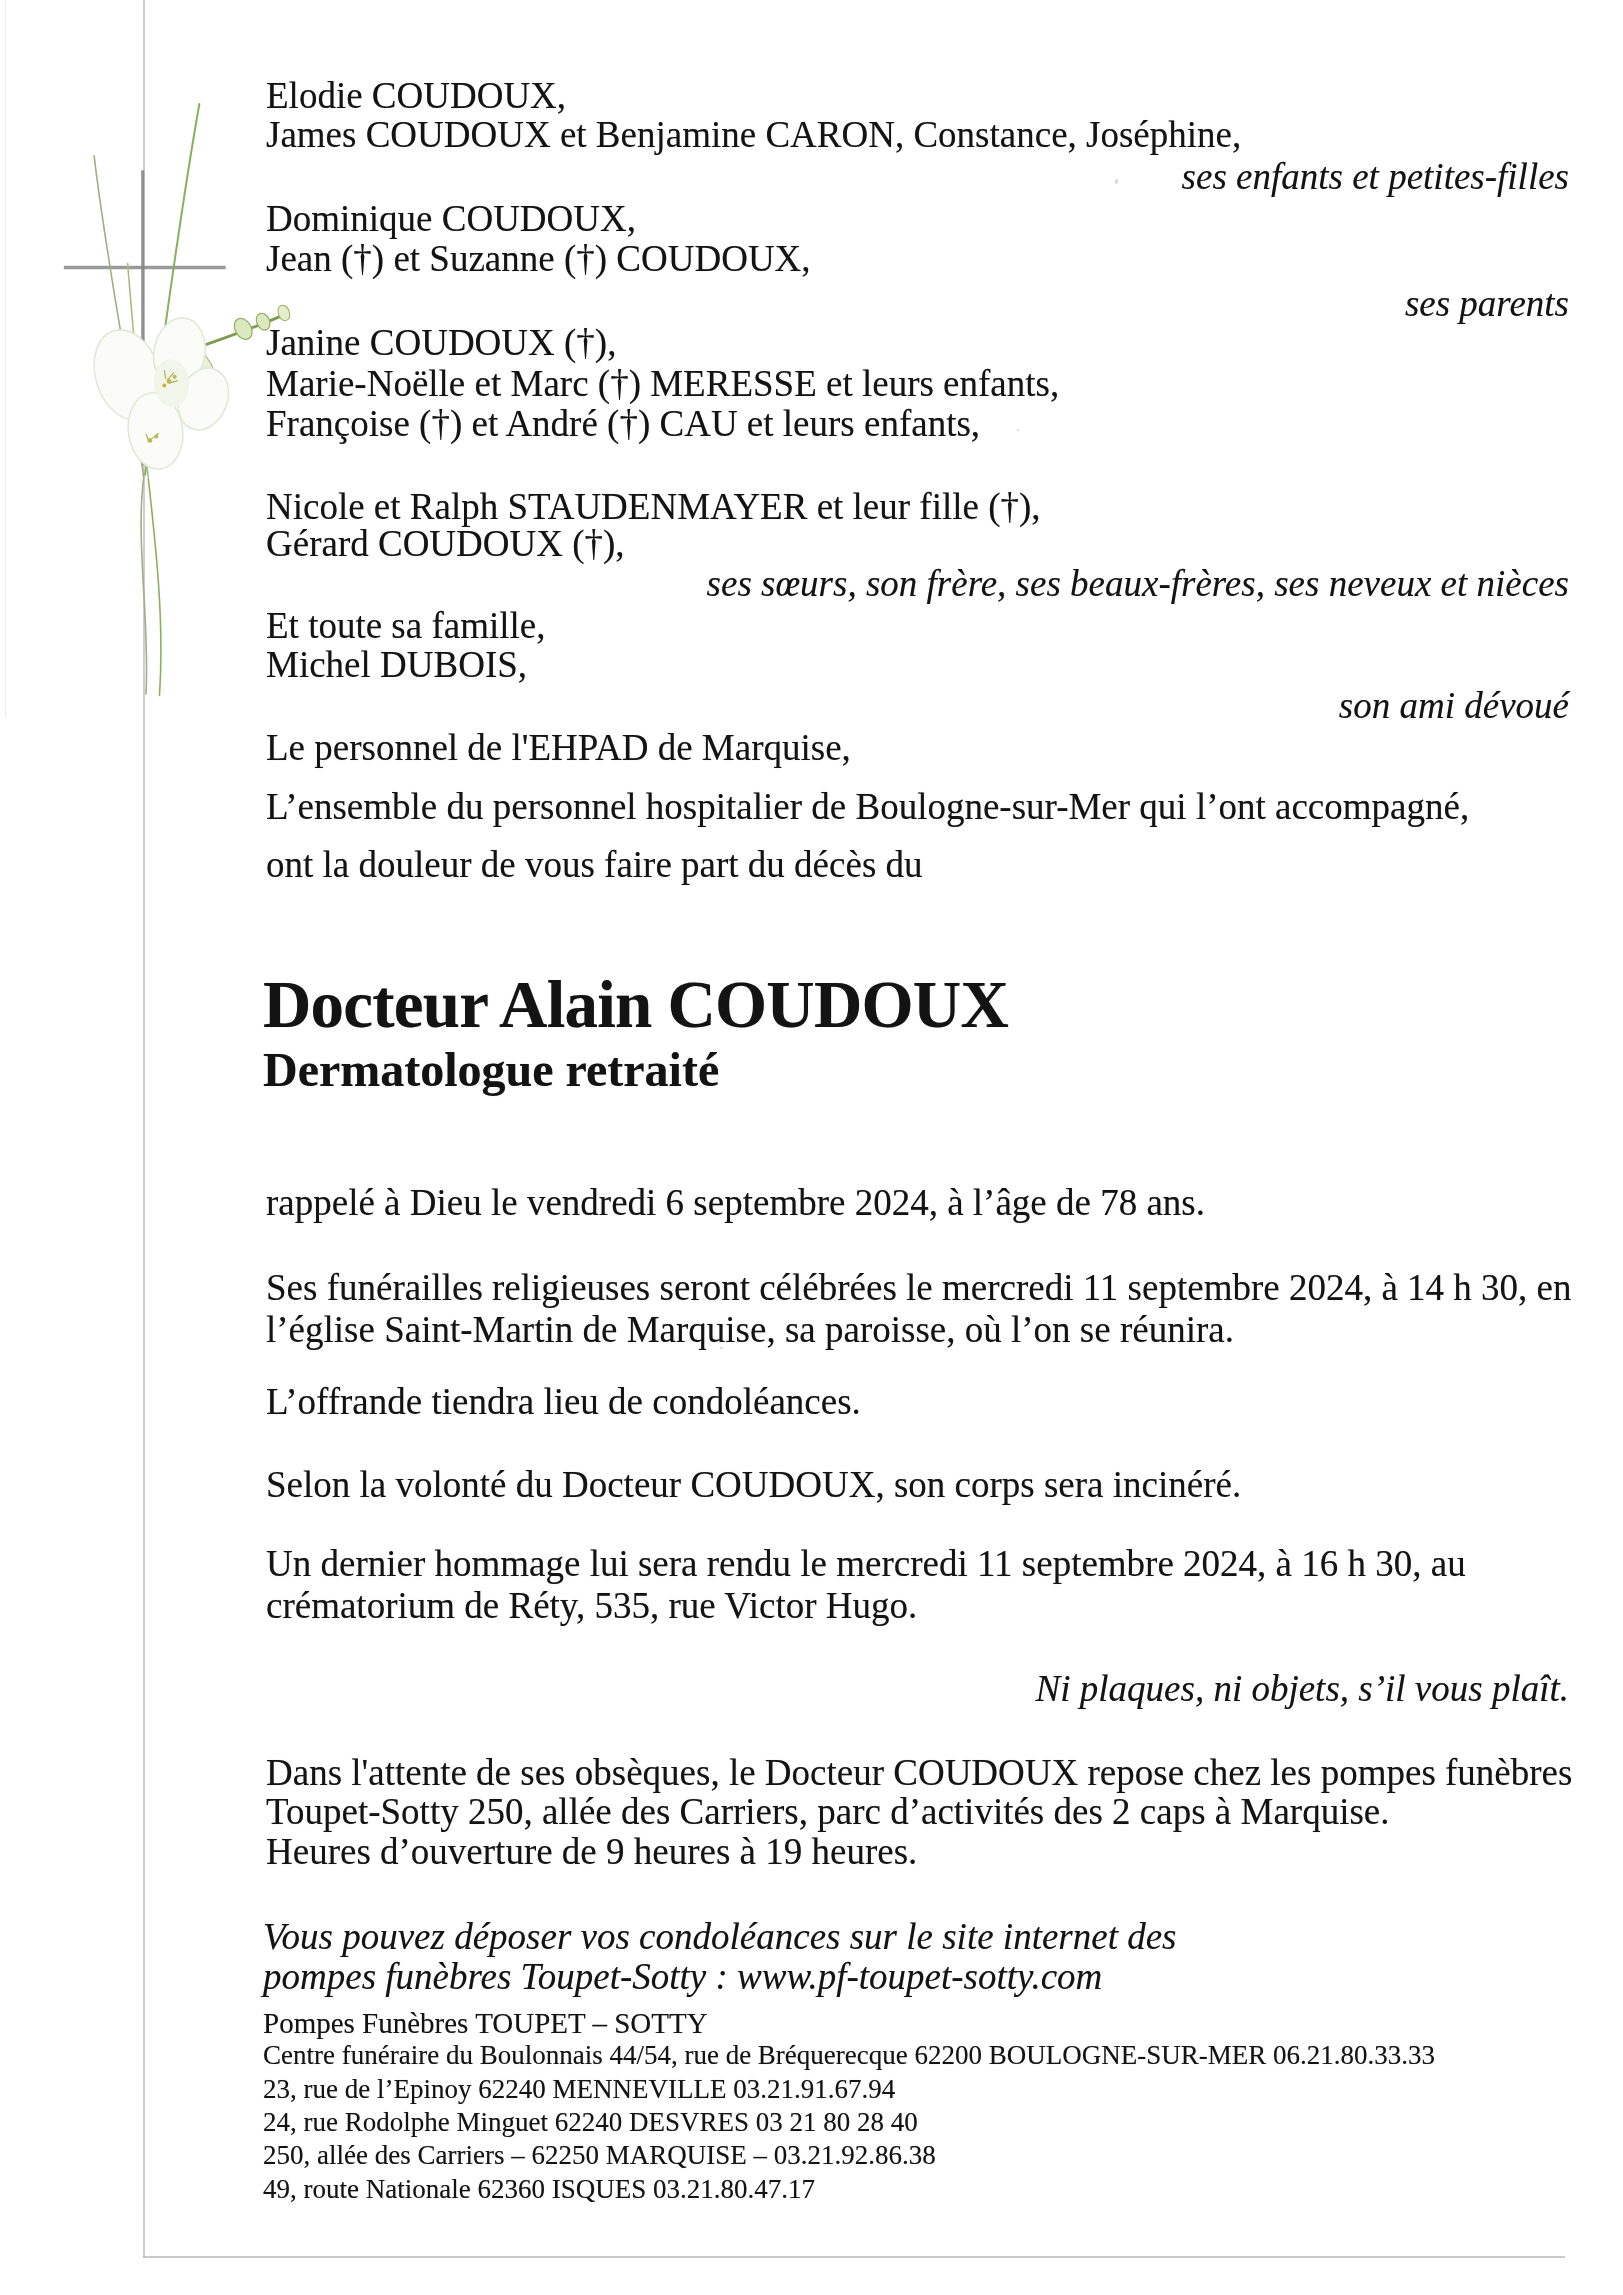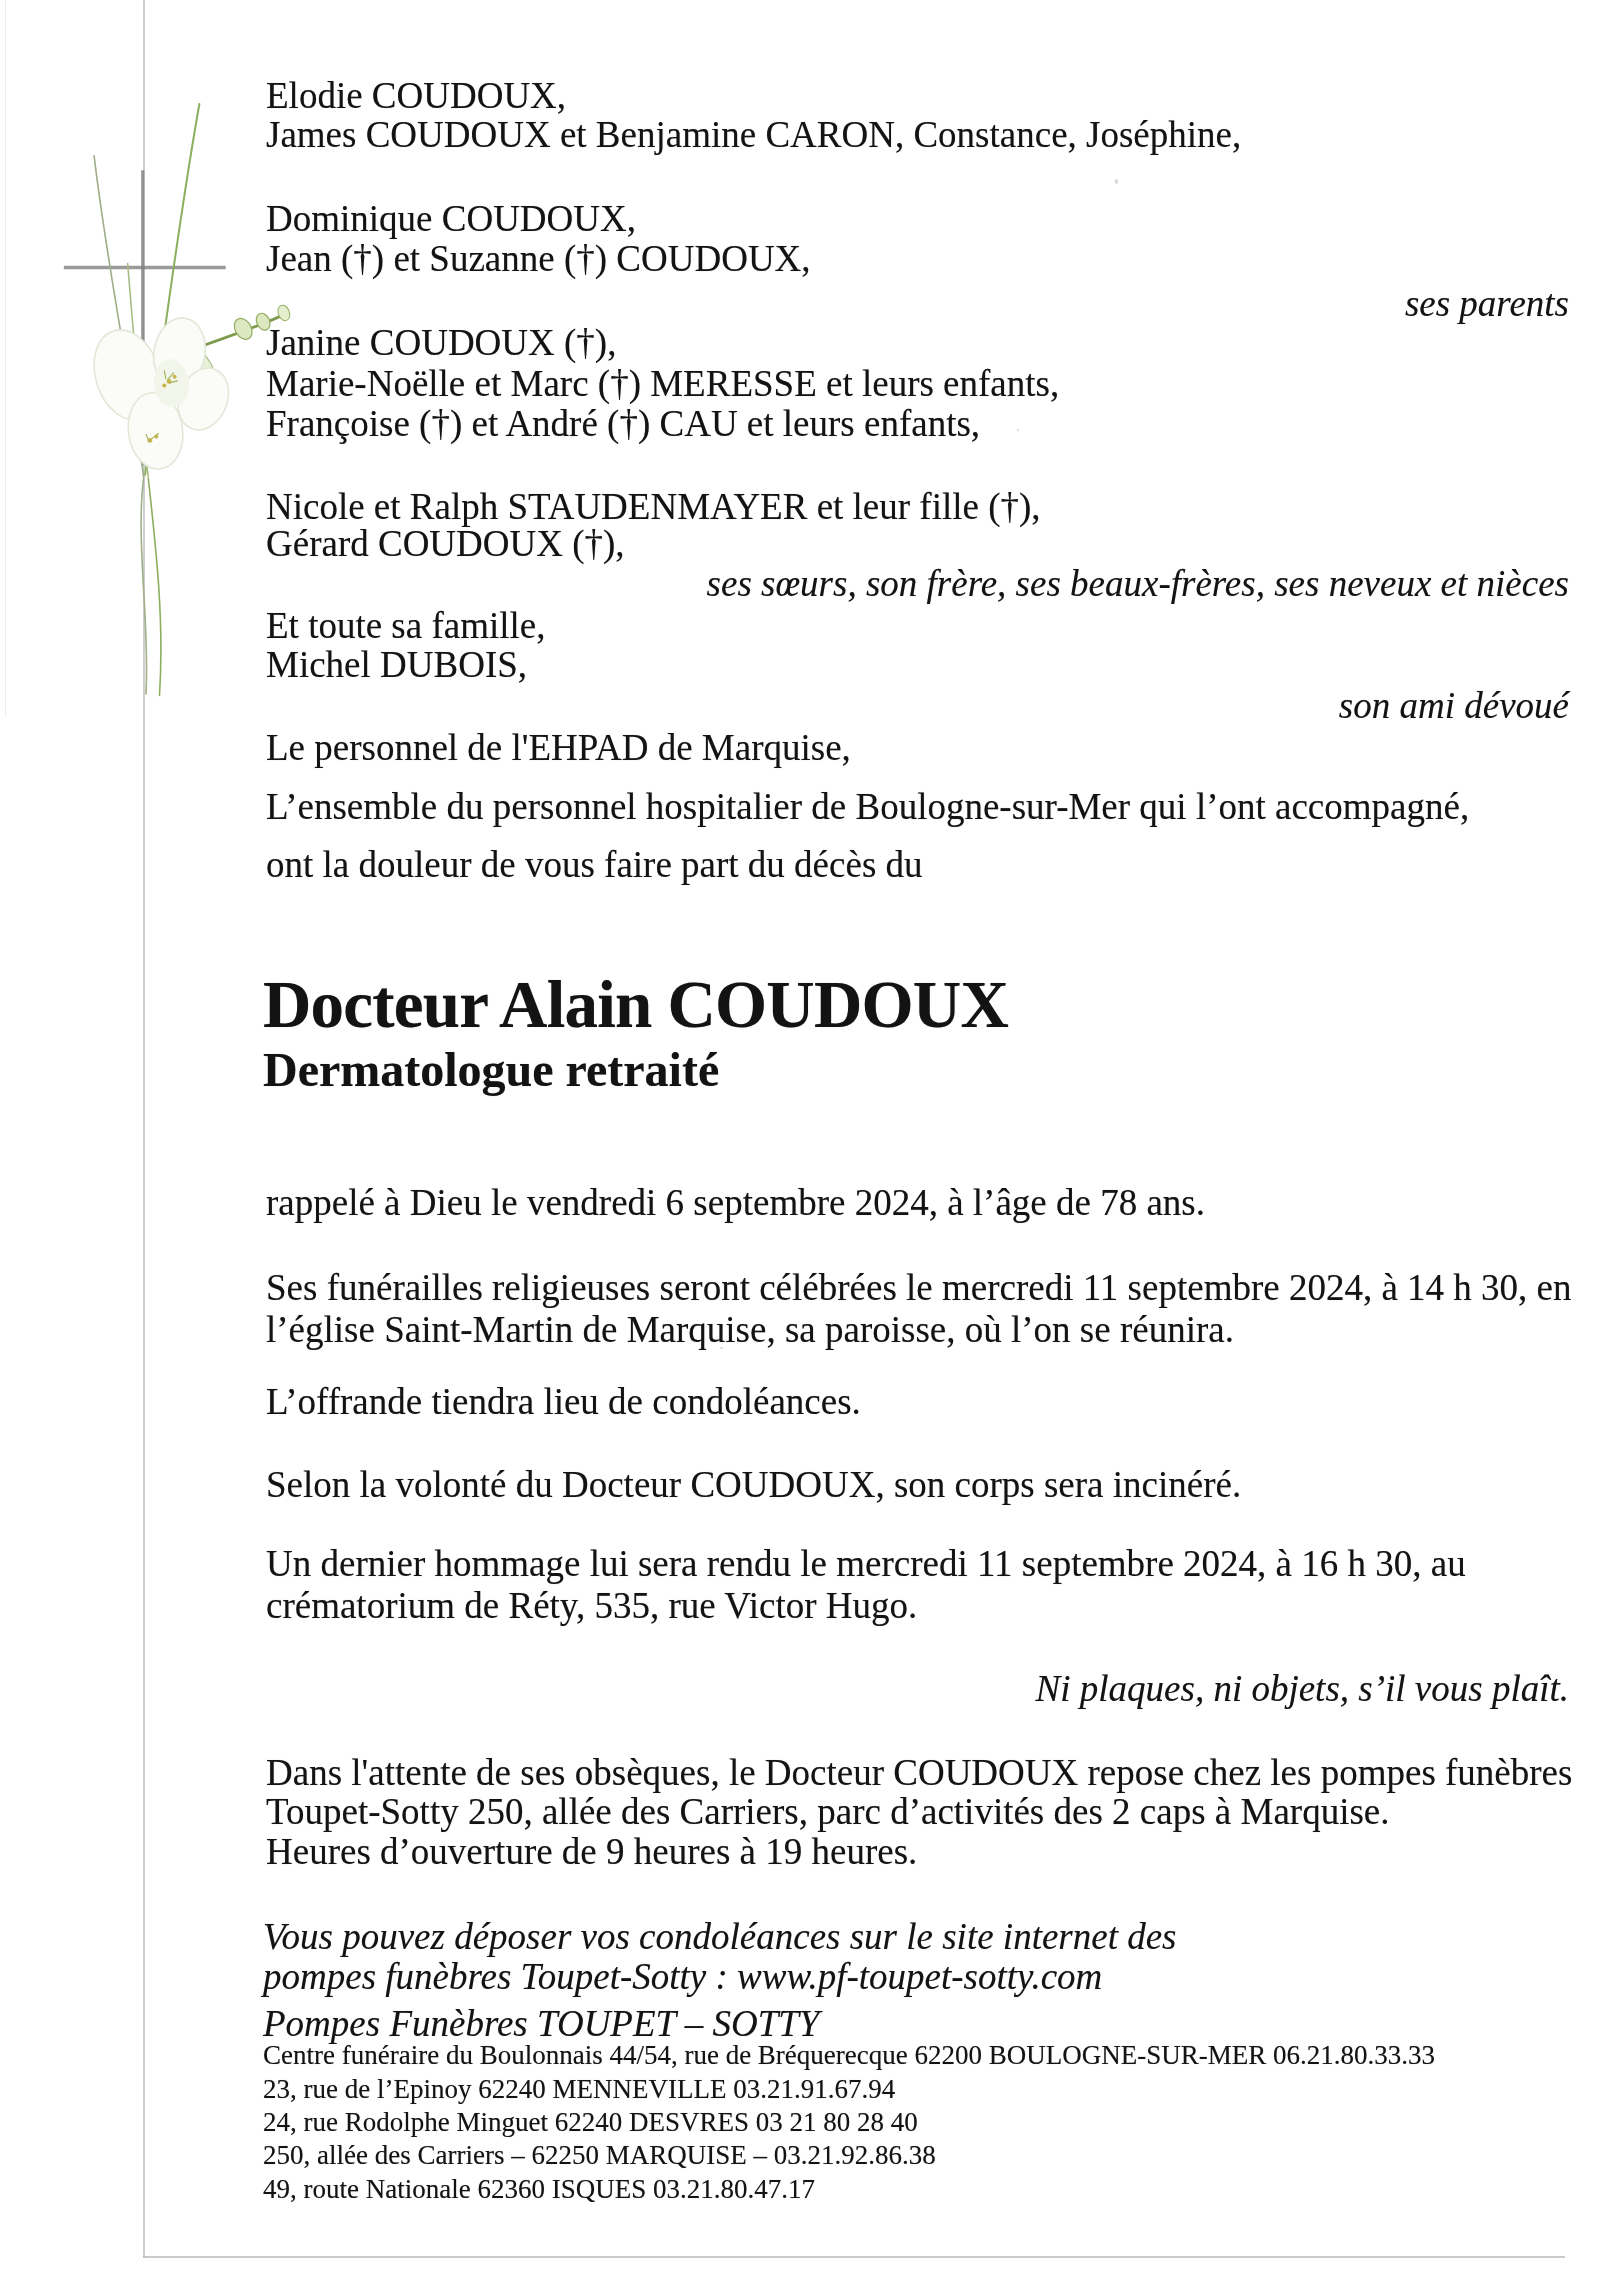--- a/index.html
+++ b/index.html
@@ -18,21 +18,21 @@
     white-space:nowrap;
     color:#131313;
     text-shadow:0 0 0.8px rgba(0,0,0,.38);
   }
   .relation{ text-align:right; font-style:italic; }
   .center{ left:263px;right:72px;text-align:left; }
   .title{ font-size:67px;line-height:67px;font-weight:bold;letter-spacing:-0.8px; }
   .subtitle{ font-size:48px;line-height:48px;font-weight:bold; }
   .script-line{ font-style:italic; font-size:37px; }
   .footer-line{ font-size:27px;line-height:27px; }
-  .footer-first{ font-size:37px;line-height:29px;font-style:italic; }
+  .footer-first{ font-size:29px;line-height:29px; }
   .edge{ position:absolute;background:#9f9f9f; }
   .speck{ position:absolute;background:#8d8d8d;border-radius:50%;opacity:.35; }
   svg{ display:block; }
 </style>
 </head>
 <body>
 
 <div id="page">
 
   <div class="edge" style="left:4.8px;top:0;width:1.6px;height:717px;opacity:.35;background:#c9c9c9;"></div>
@@ -77,20 +77,21 @@
       </g>
     </svg>
   </div>
 
   <div class="speck" style="left:1115px;top:179px;width:3.2px;height:4.8px;"></div>
   <div class="speck" style="left:1017px;top:429px;width:2.4px;height:2.4px;"></div>
   <div class="speck" style="left:720px;top:1347px;width:3.2px;height:2.4px;"></div>
 
   <div class="line" style="top:116px">James COUDOUX et Benjamine CARON, Constance, Joséphine,</div>
   <div class="line" style="top:77px">Elodie COUDOUX,</div>
+  <div class="line relation" style="top:158px">ses enfants et petites-filles</div>
   <div class="line" style="top:200px">Dominique COUDOUX,</div>
   <div class="line" style="top:240px">Jean (†) et Suzanne (†) COUDOUX,</div>
   <div class="line relation" style="top:285px">ses parents</div>
   <div class="line" style="top:324px">Janine COUDOUX (†),</div>
   <div class="line" style="top:365px">Marie-Noëlle et Marc (†) MERESSE et leurs enfants,</div>
   <div class="line" style="top:405px">Françoise (†) et André (†) CAU et leurs enfants,</div>
   <div class="line" style="top:488px">Nicole et Ralph STAUDENMAYER et leur fille (†),</div>
   <div class="line" style="top:525px">Gérard COUDOUX (†),</div>
   <div class="line relation" style="top:565px">ses sœurs, son frère, ses beaux-frères, ses neveux et nièces</div>
   <div class="line" style="top:607px">Et toute sa famille,</div>

